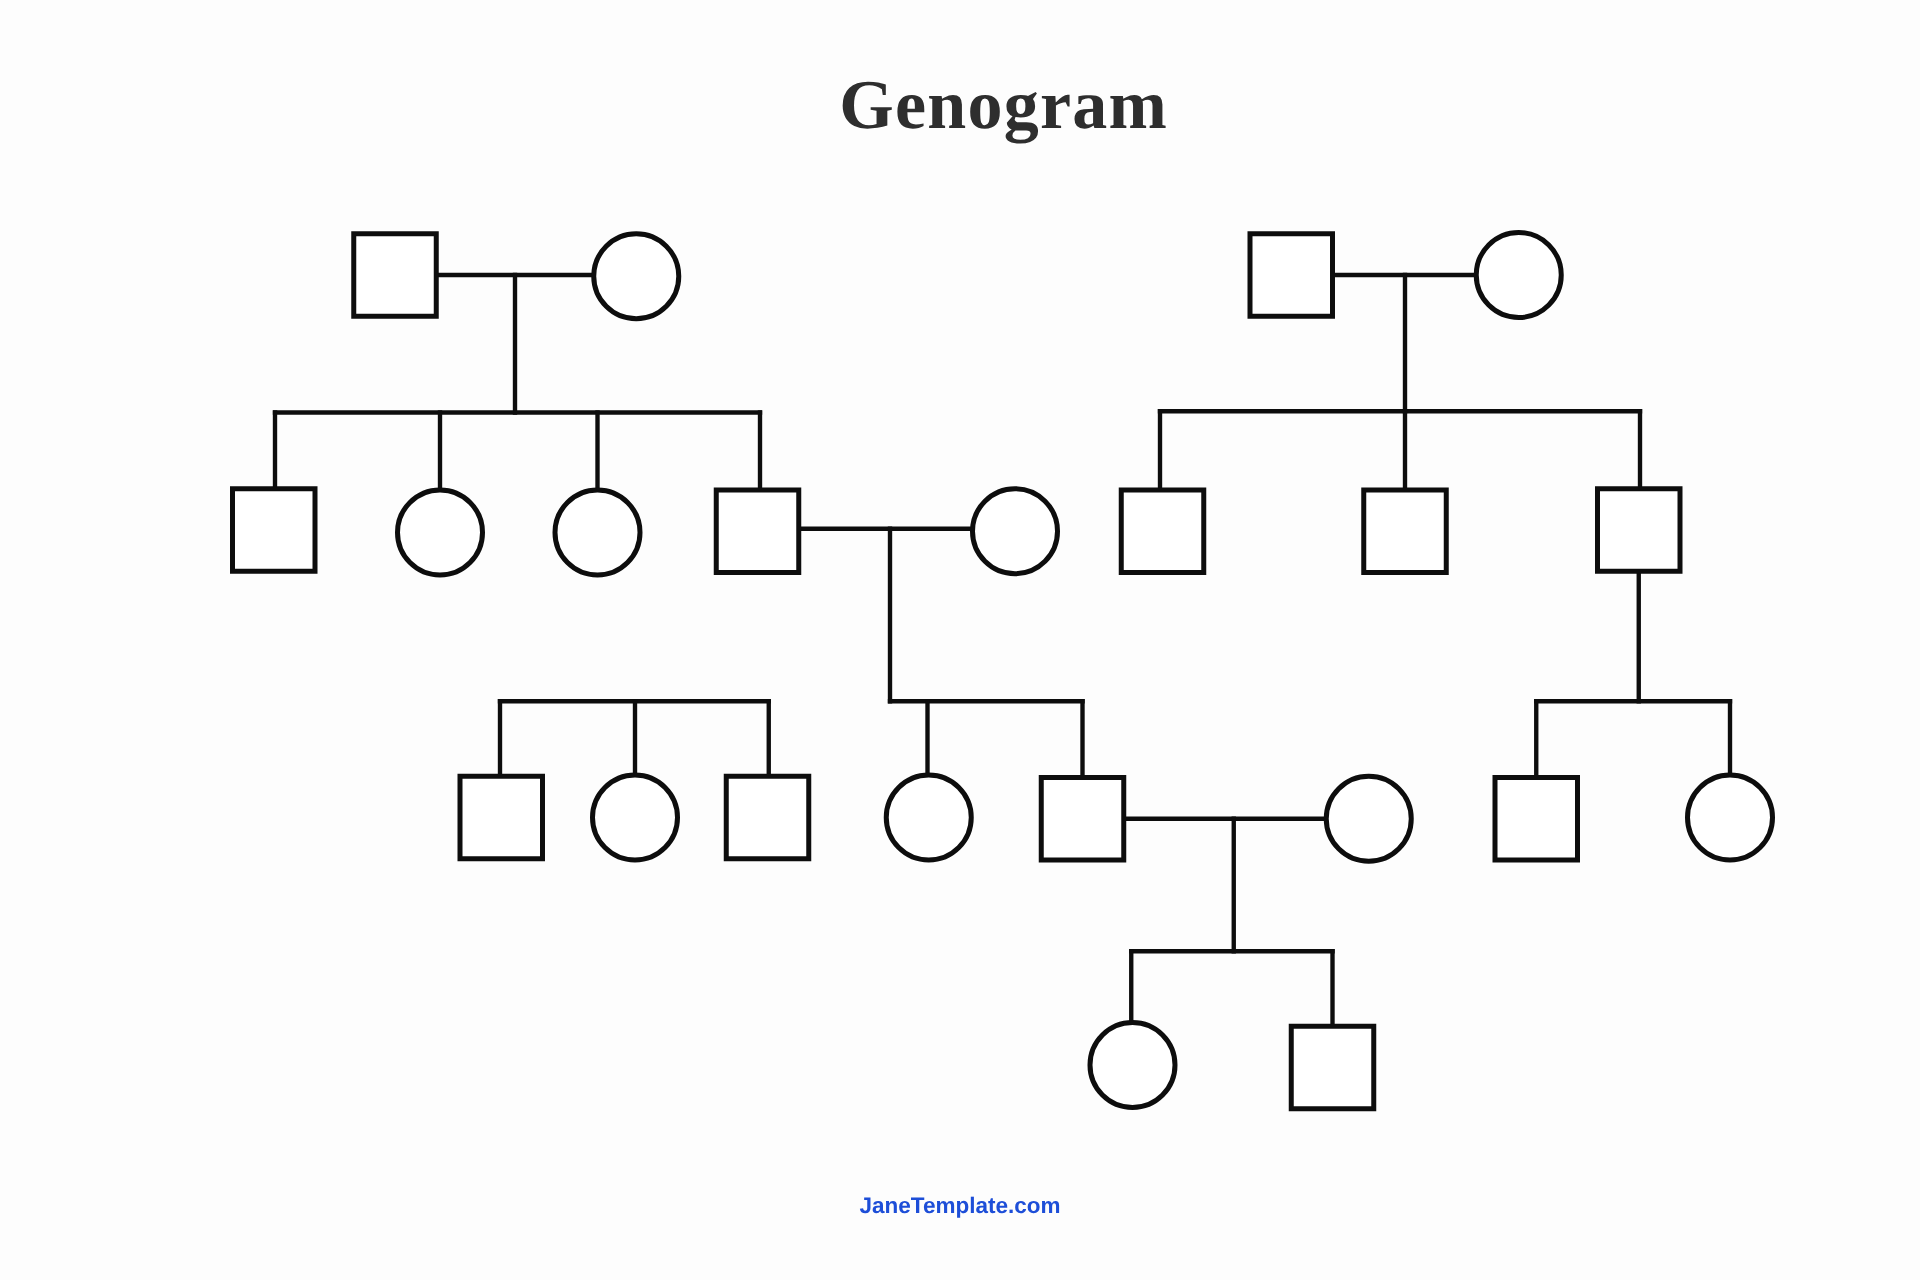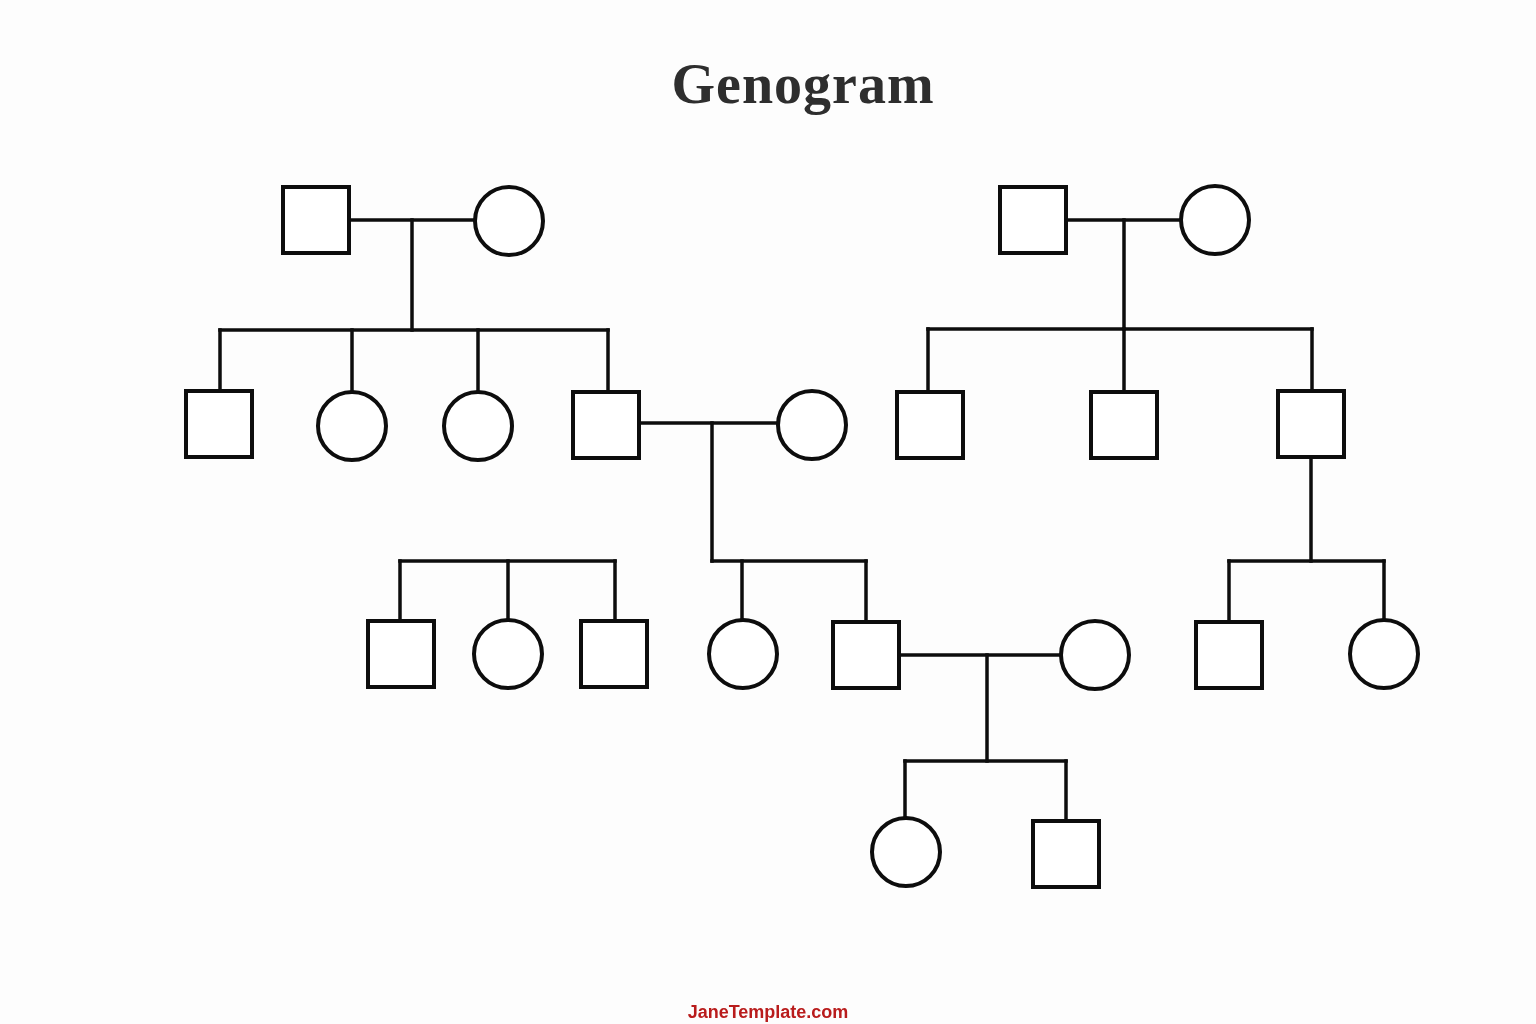--- a/index.html
+++ b/index.html
@@ -100,14 +100,14 @@
       <rect x="581" y="621" width="66" height="66" fill="#ffffff" stroke="#0d0d0d" stroke-width="4"></rect>
       <circle cx="743" cy="654" r="34" fill="#ffffff" stroke="#0d0d0d" stroke-width="4"></circle>
       <rect x="833" y="622" width="66" height="66" fill="#ffffff" stroke="#0d0d0d" stroke-width="4"></rect>
       <circle cx="1095" cy="655" r="34" fill="#ffffff" stroke="#0d0d0d" stroke-width="4"></circle>
       <rect x="1196" y="622" width="66" height="66" fill="#ffffff" stroke="#0d0d0d" stroke-width="4"></rect>
       <circle cx="1384" cy="654" r="34" fill="#ffffff" stroke="#0d0d0d" stroke-width="4"></circle>
       <circle cx="906" cy="852" r="34" fill="#ffffff" stroke="#0d0d0d" stroke-width="4"></circle>
       <rect x="1033" y="821" width="66" height="66" fill="#ffffff" stroke="#0d0d0d" stroke-width="4"></rect>
     </svg>
 
-  <div class="footer" style="color: #b91c1c; margin-top: 48px;">JaneTemplate.com</div>
+  <div class="footer" style="color: #1d4ed8;">JaneTemplate.com</div>
 </div>
 
 </body></html>

